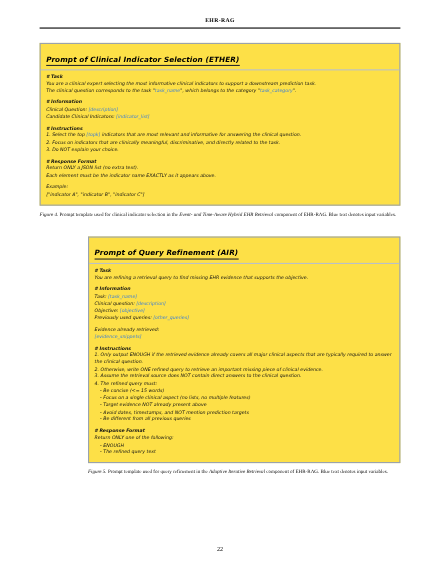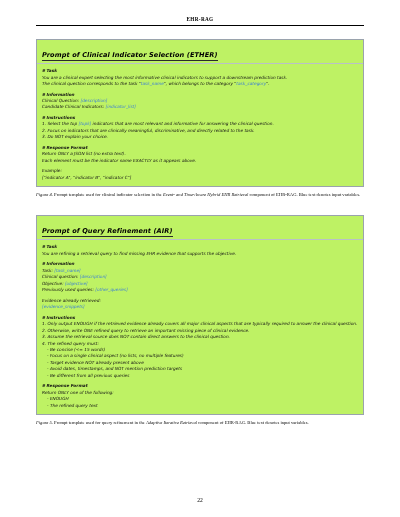--- a/index.html
+++ b/index.html
@@ -32,25 +32,25 @@
   }
   .runhead-rule {
     margin-top: 2.5px;
     border-bottom: 0.7px solid #000;
   }
 
   
   .figure {
     margin-top: 13px;
   }
-  .figure.second { margin-top: 16px; }
+  .figure.second { margin-top: 16px; margin-left: 44px; }
 
   .prompt-box {
     border: 0.8px solid #9aa3ad;
-    background: #bef264;
+    background: #fde047;
     padding: 0;
     box-sizing: border-box;
   }
   .prompt-title-wrap {
     padding: 3px 5px 2.5px 5px;
     border-bottom: 0.8px solid #b9c0c8;
   }
   .prompt-title {
     display: inline-block;
     font-family: "DejaVu Sans", sans-serif;

